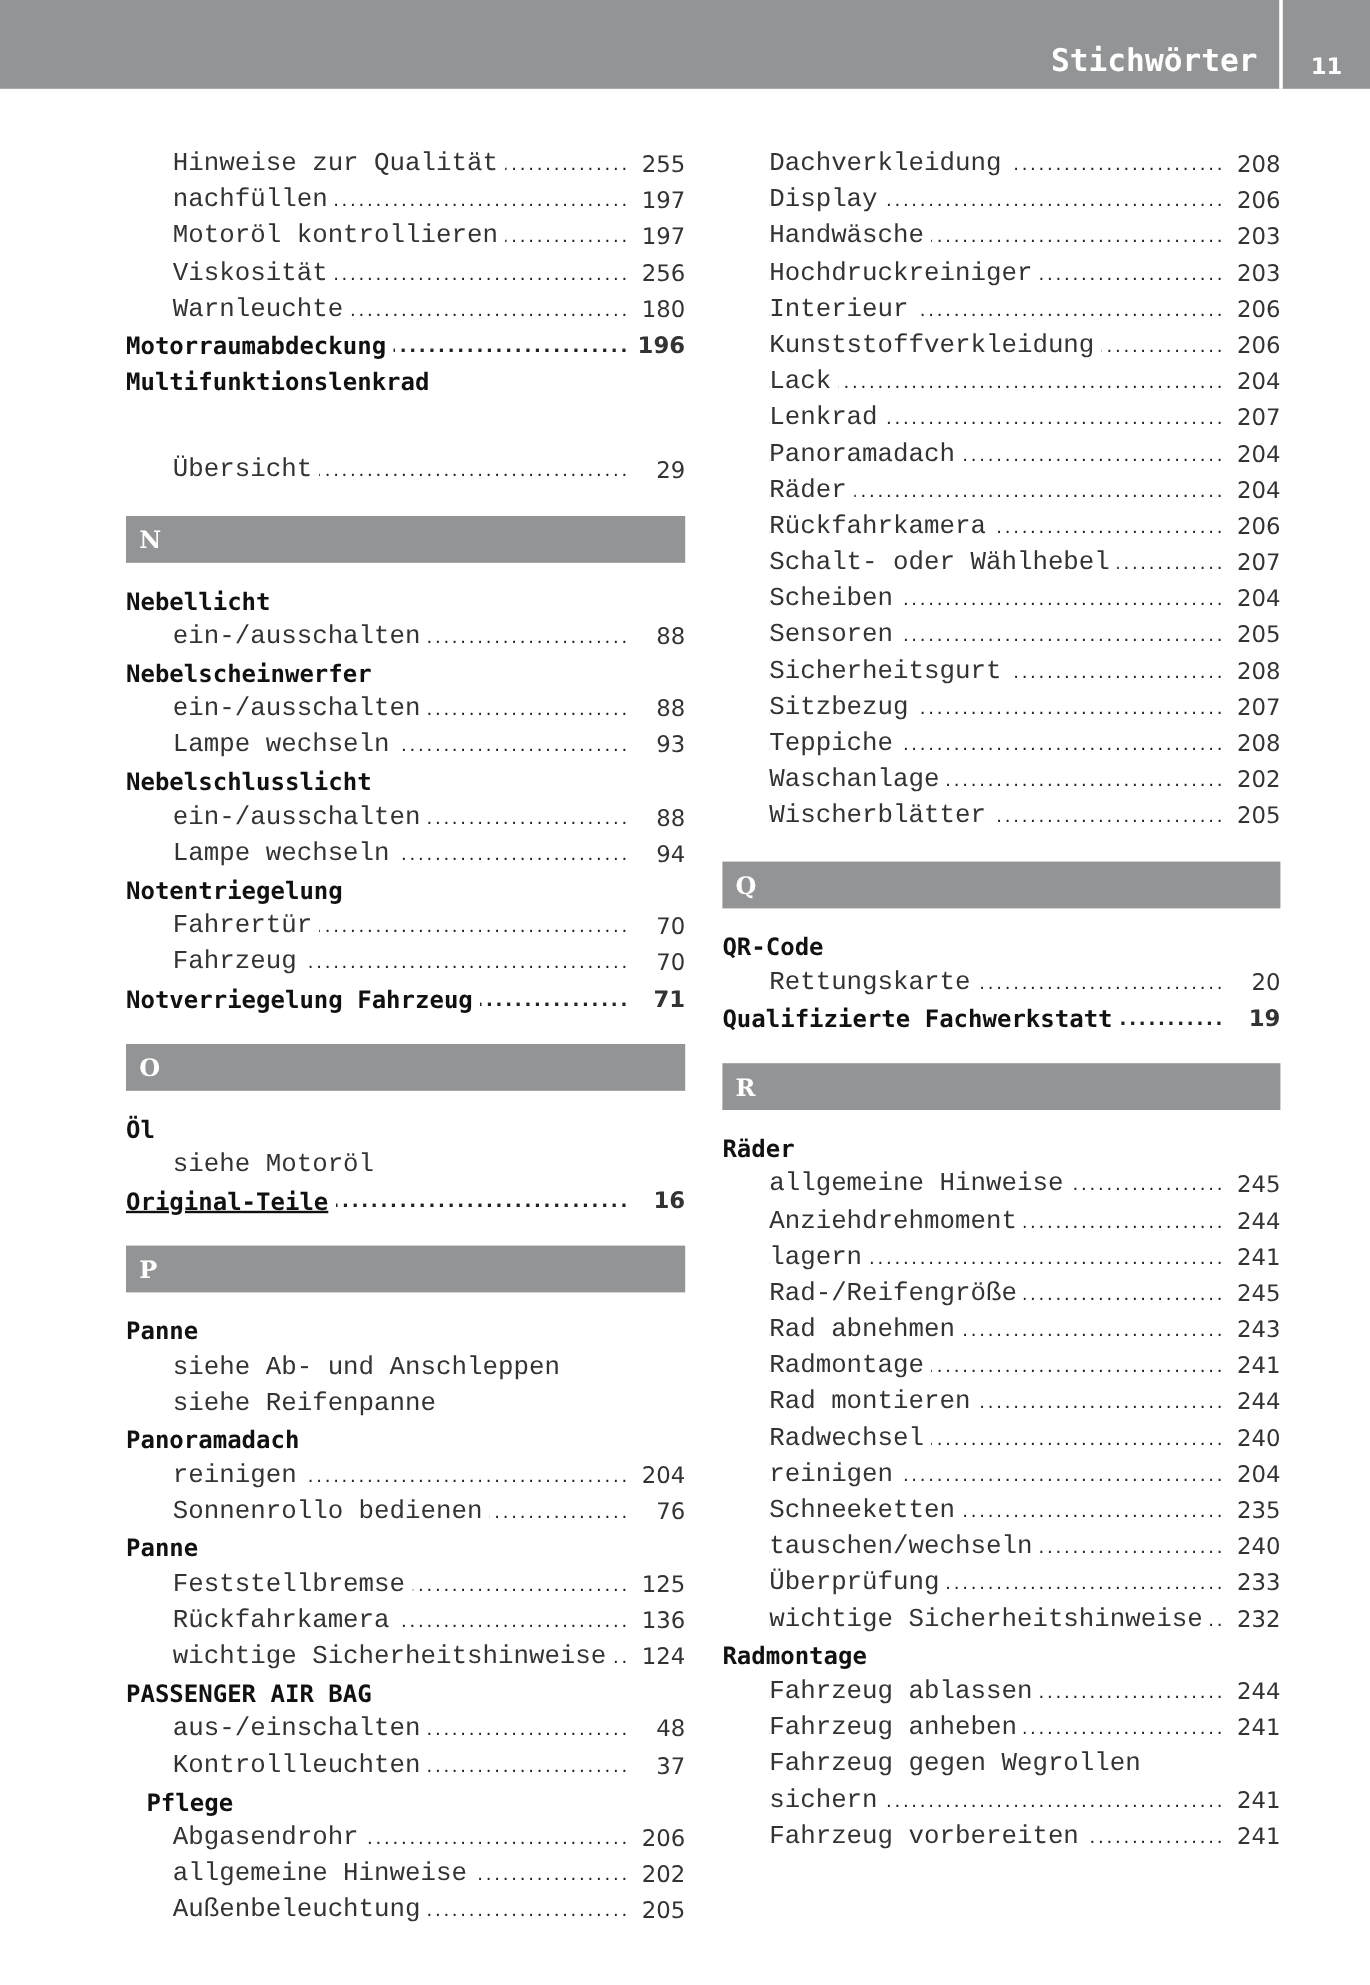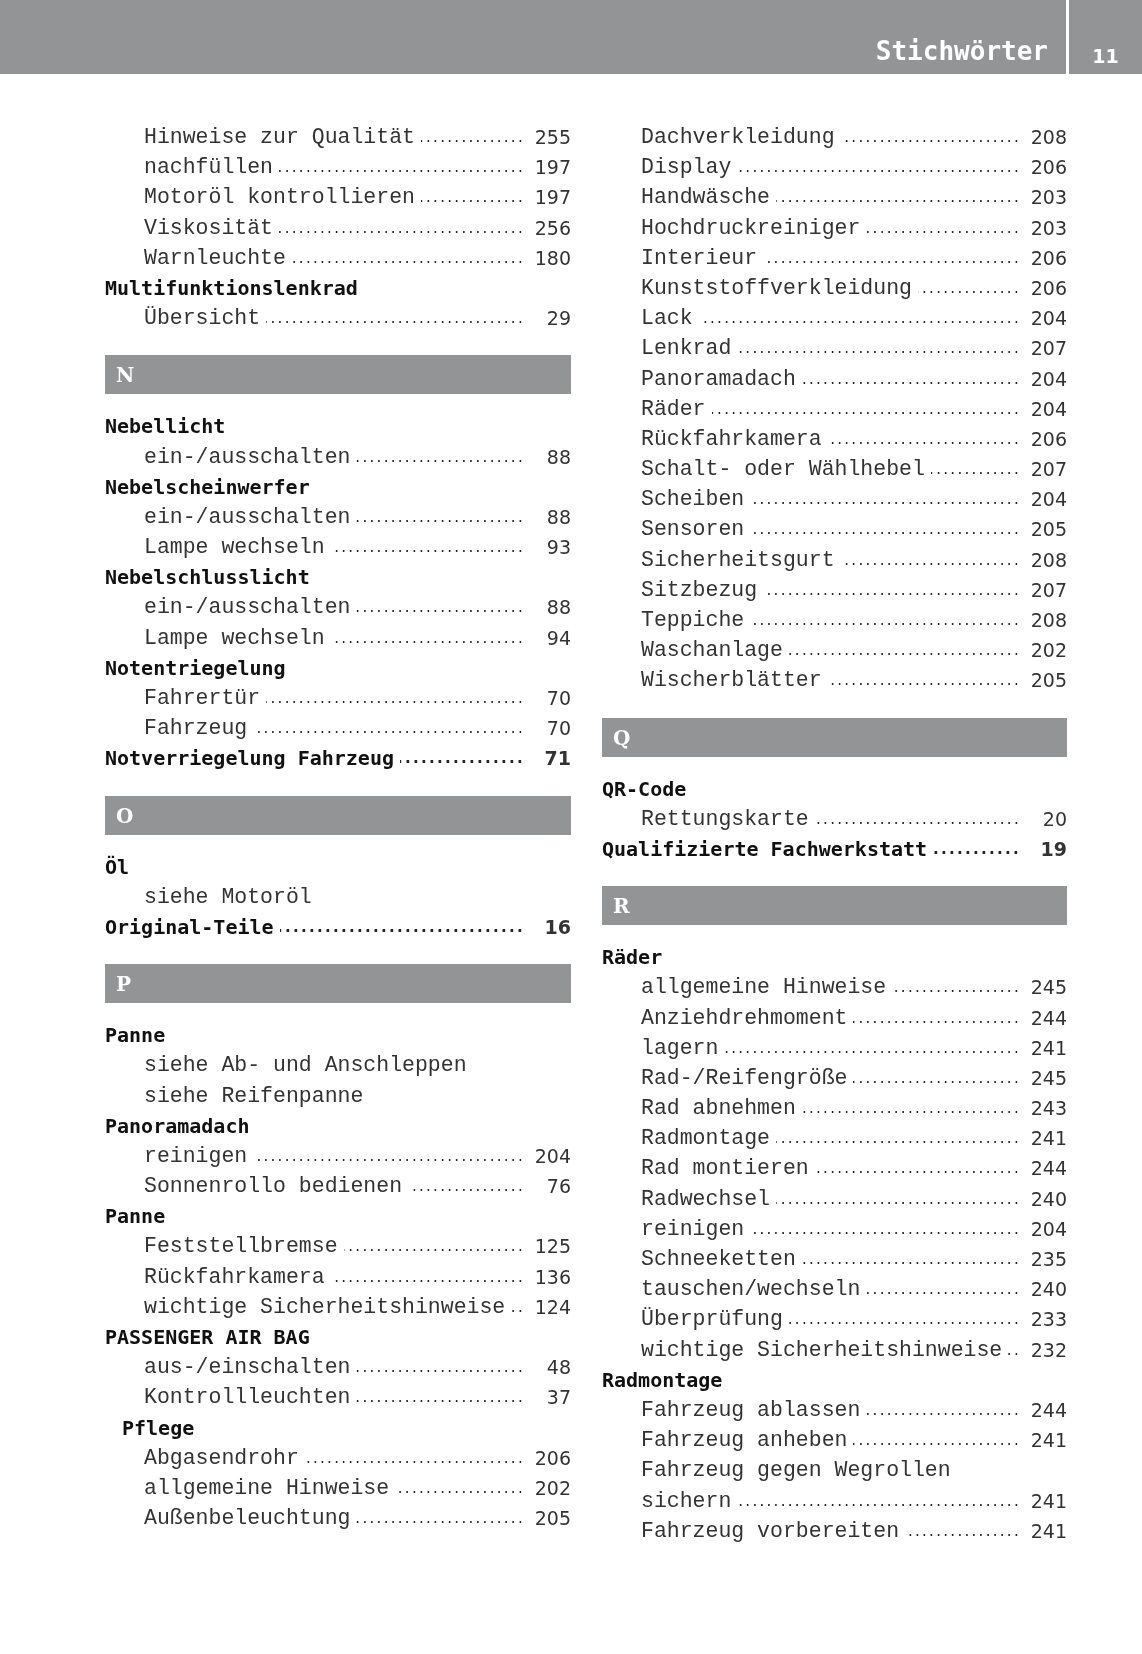--- a/index.html
+++ b/index.html
@@ -47,25 +47,28 @@
     </div>
     <div class="row sub">
       <div style="position: relative; height: 100%;"><span class="dots"></span><span class="txt">Motoröl kontrollieren</span><span class="page">197</span></div>
     </div>
     <div class="row sub">
       <div style="position: relative; height: 100%;"><span class="dots"></span><span class="txt">Viskosität</span><span class="page">256</span></div>
     </div>
     <div class="row sub">
       <div style="position: relative; height: 100%;"><span class="dots"></span><span class="txt">Warnleuchte</span><span class="page">180</span></div>
     </div>
+    <div class="row main">
+      <div style="position: relative; height: 100%;"><span class="dots"></span><span class="txt">Motorraumabdeckung</span><span class="page">196</span></div>
+    </div>
     <div class="row main nodots">
       <div style="position: relative; height: 100%;"><span class="txt">Multifunktionslenkrad</span></div>
     </div>
     <div class="row sub">
-      <div style="position: relative; height: 100%;"><span class="dots"></span><span class="txt">Übersicht</span><span class="page">29</span></div>
+      <div style="position: relative; height: 100%; margin-top: 44px;"><span class="dots"></span><span class="txt">Übersicht</span><span class="page">29</span></div>
     </div>
     <div class="letter-bar" style="background: rgb(147, 148, 149);">N</div>
     <div class="row main nodots">
       <div style="position: relative; height: 100%;"><span class="txt">Nebellicht</span></div>
     </div>
     <div class="row sub">
       <div style="position: relative; height: 100%;"><span class="dots"></span><span class="txt">ein-/ausschalten</span><span class="page">88</span></div>
     </div>
     <div class="row main nodots">
       <div style="position: relative; height: 100%;"><span class="txt">Nebelscheinwerfer</span></div>
@@ -98,21 +101,21 @@
       <div style="position: relative; height: 100%;"><span class="dots"></span><span class="txt">Notverriegelung Fahrzeug</span><span class="page">71</span></div>
     </div>
     <div class="letter-bar" style="background: rgb(147, 148, 149);">O</div>
     <div class="row main nodots">
       <div style="position: relative; height: 100%;"><span class="txt">Öl</span></div>
     </div>
     <div class="row sub nodots">
       <div style="position: relative; height: 100%;"><span class="txt">siehe Motoröl</span></div>
     </div>
     <div class="row main">
-      <div style="position: relative; height: 100%;"><span class="dots"></span><span class="txt">Original-Teile</span><span class="page">16</span></div>
+      <div style="position: relative; height: 100%; text-decoration: underline;"><span class="dots"></span><span class="txt">Original-Teile</span><span class="page">16</span></div>
     </div>
     <div class="letter-bar" style="background: rgb(147, 148, 149);">P</div>
     <div class="row main nodots">
       <div style="position: relative; height: 100%;"><span class="txt">Panne</span></div>
     </div>
     <div class="row sub nodots">
       <div style="position: relative; height: 100%;"><span class="txt">siehe Ab- und Anschleppen</span></div>
     </div>
     <div class="row sub nodots">
       <div style="position: relative; height: 100%;"><span class="txt">siehe Reifenpanne</span></div>

